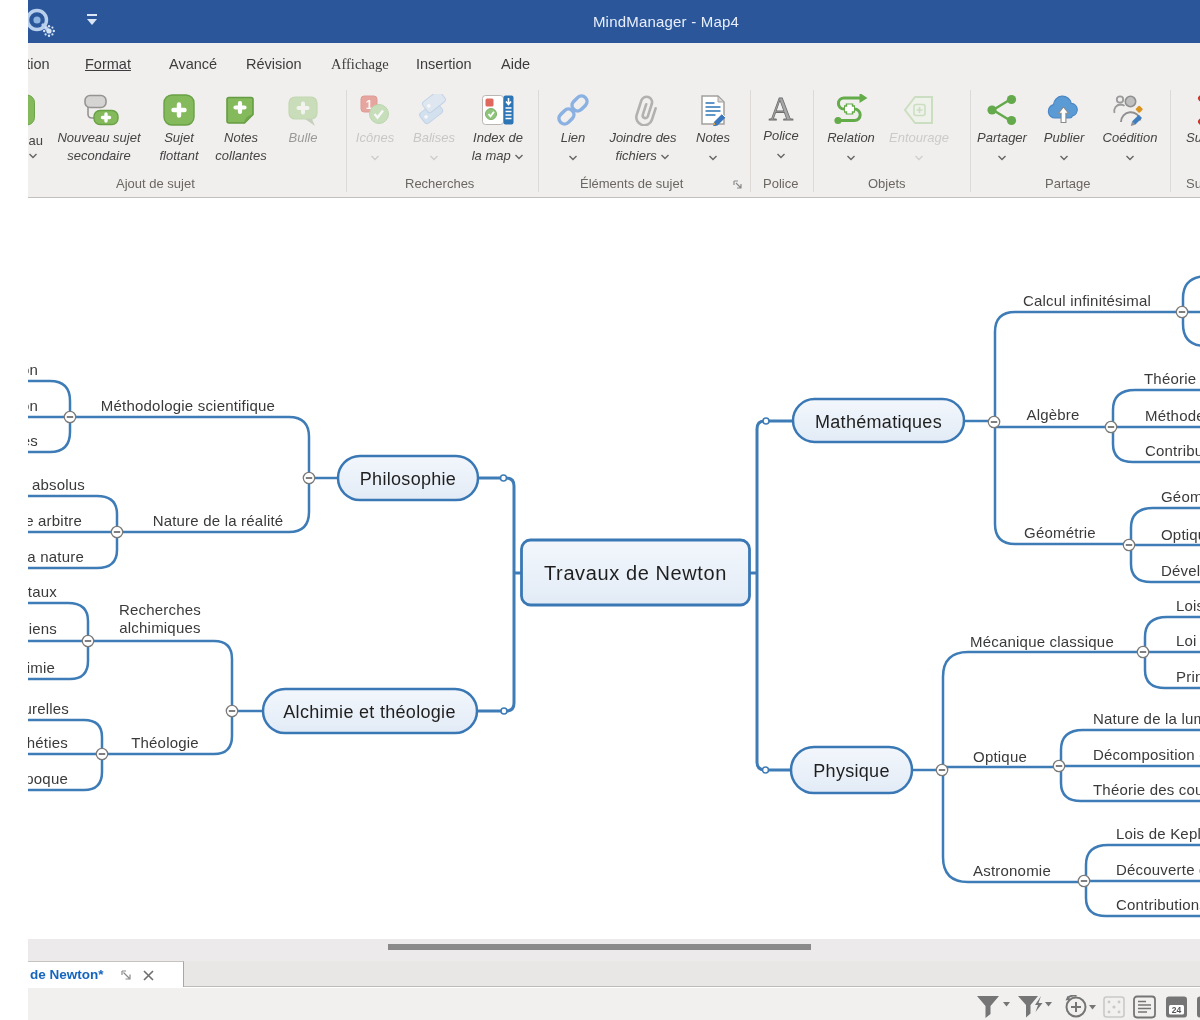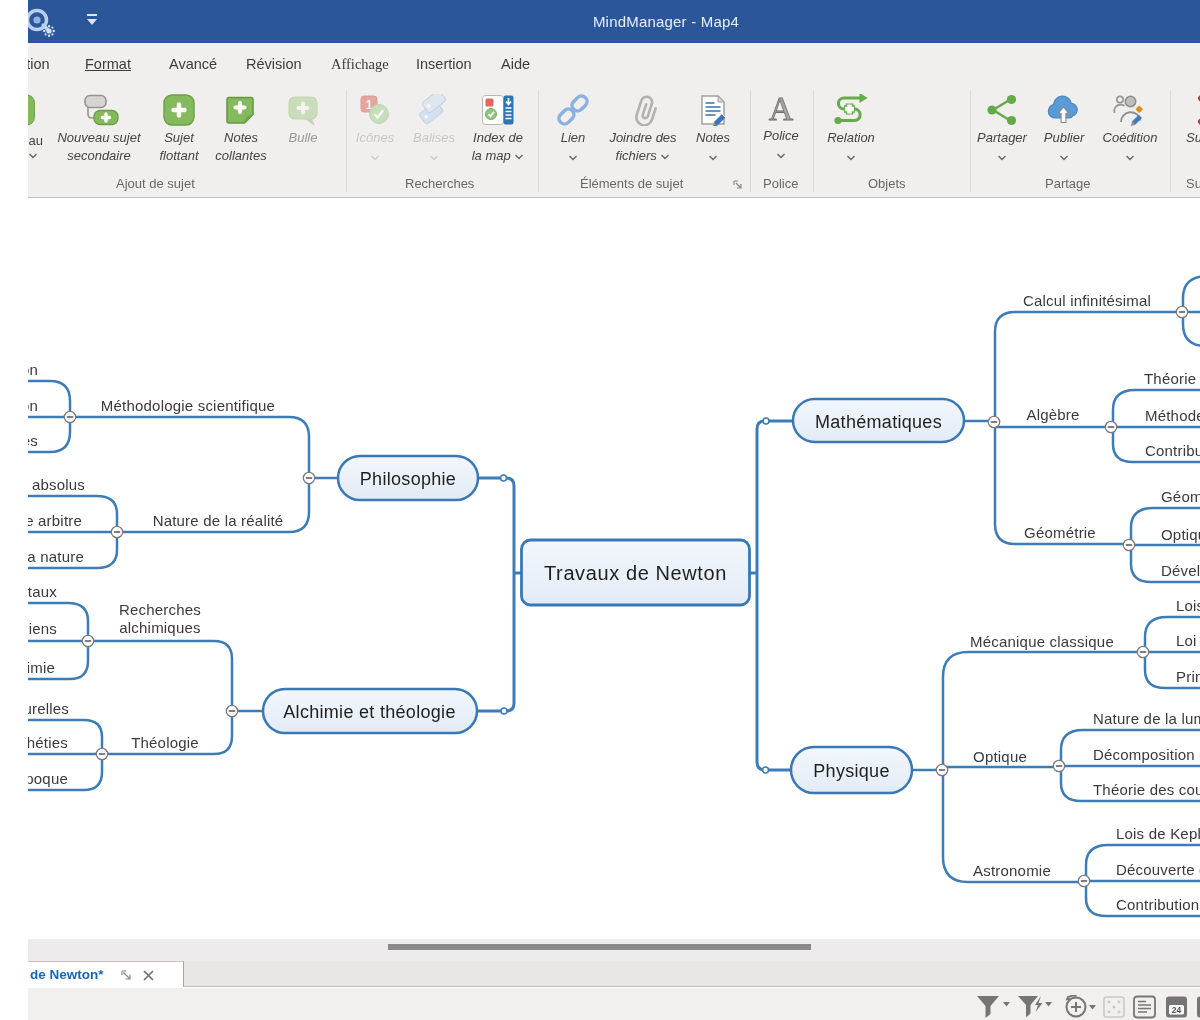--- a/index.html
+++ b/index.html
@@ -218,20 +218,31 @@
         <path d="M27.5 -1.2 l8 5.1 l-8 5.1 z" fill="#64ab4a"></path>
         <path d="M17.5 9.5 v11 M12 15 h11" stroke="#64ab4a" stroke-width="7.6"></path>
         <path d="M17.5 10.5 v9 M13 15 h9" stroke="#fff" stroke-width="4.6"></path>
       </svg>
       <div class="rlabel">Relation</div>
       <svg style="margin-top:5px" width="10" height="6" viewBox="0 0 10 6">
           <path d="M1.5 1 L5 4.5 L8.5 1" stroke="#666" fill="none" stroke-width="1.4"></path>
         </svg>
     </div>
 
+    <div class="ritem" style="left:851px;width:80px;opacity:.5">
+      <svg class="ricon" width="34" height="32" viewBox="0 0 34 32">
+        <path d="M30 3 h-17 l-10 13 l10 13 h17 z" fill="#eef5e8" stroke="#a9cf97" stroke-width="2"></path>
+        <rect x="12" y="10.5" width="11" height="11" rx="2" fill="none" stroke="#a9cf97" stroke-width="1.6"></rect>
+        <path d="M17.5 13 v6 M14.5 16 h6" stroke="#a9cf97" stroke-width="1.6"></path>
+      </svg>
+      <div class="rlabel dis">Entourage</div>
+      <svg style="margin-top:5px" width="10" height="6" viewBox="0 0 10 6">
+          <path d="M1.5 1 L5 4.5 L8.5 1" stroke="#b0b0b0" fill="none" stroke-width="1.4"></path>
+        </svg>
+    </div>
 
     <div class="ritem" style="left:934px;width:80px">
       <svg class="ricon" width="34" height="32" viewBox="0 0 34 32">
         <path d="M8 16 L26 5 M8 16 L26 27" stroke="#64a94b" stroke-width="2.6"></path>
         <circle cx="7" cy="16" r="4.6" fill="#64a94b"></circle>
         <circle cx="26.5" cy="5.5" r="4.6" fill="#64a94b"></circle>
         <circle cx="26.5" cy="26.5" r="4.6" fill="#64a94b"></circle>
       </svg>
       <div class="rlabel">Partager</div>
       <svg style="margin-top:5px" width="10" height="6" viewBox="0 0 10 6">

